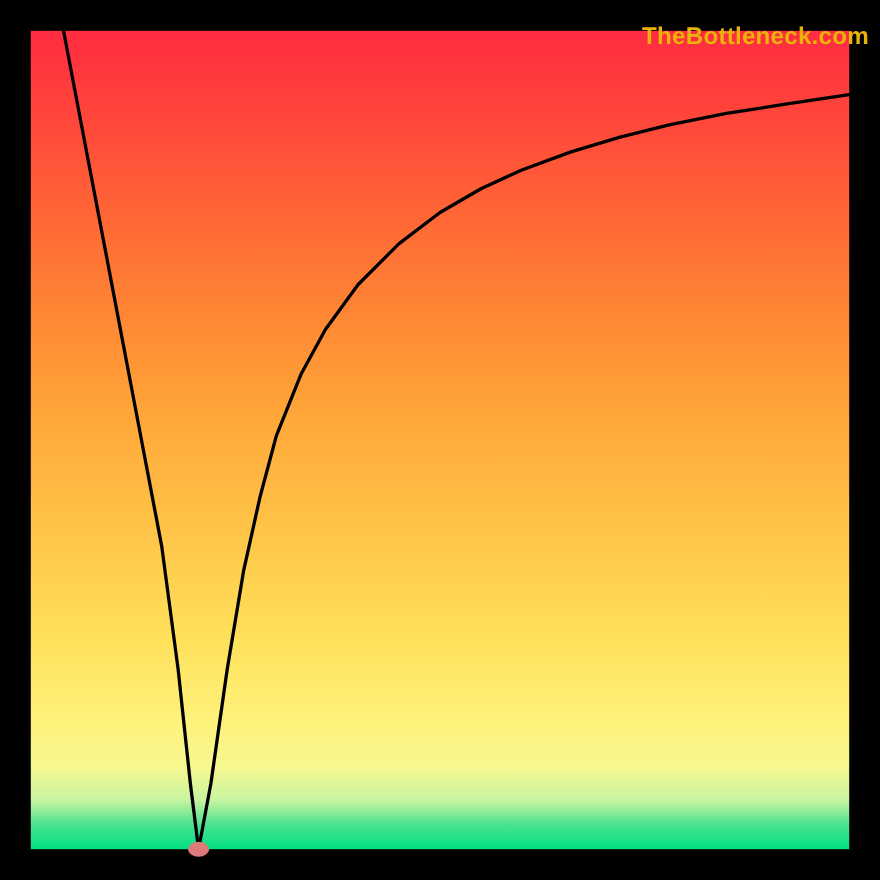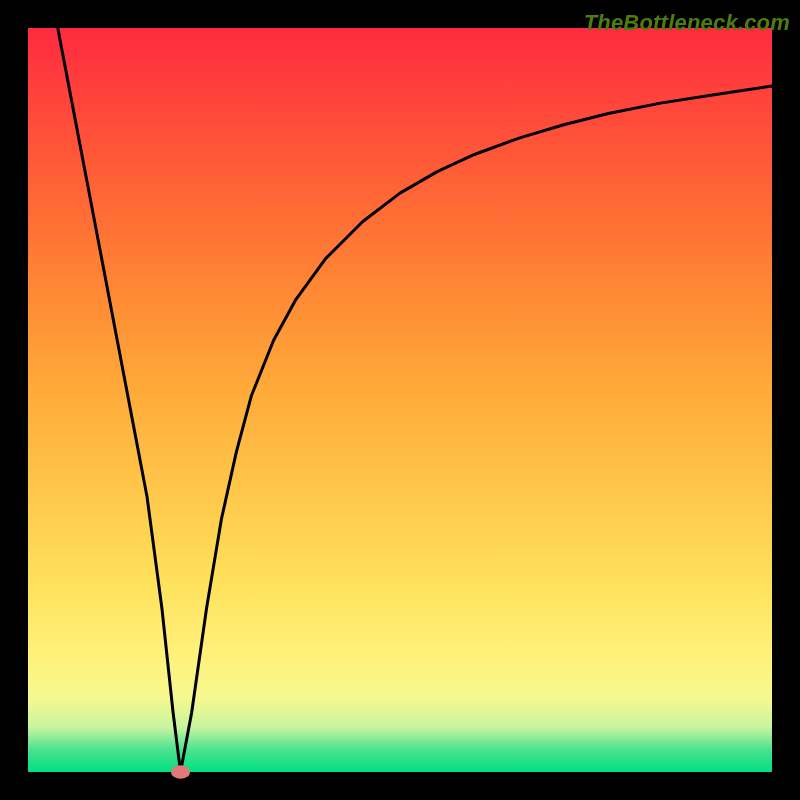--- a/index.html
+++ b/index.html
@@ -41,28 +41,27 @@
   .svg-layer {
     position: absolute;
     left: 0;
     top: 0;
     width: 744px;
     height: 744px;
     overflow: visible;
   }
   .watermark {
     position: absolute;
-    top: 10px;
+    top: 20px;
     right: 10px;
-    color: #4d7c0f;
+    color: #eab308;
     font-size: 22px;
     font-weight: 600;
     letter-spacing: 0.2px;
     user-select: none;
-    font-style: italic;
   }
 </style>
 </head>
 <body>
 
 <div class="frame">
 
   <div class="plot-area">
     <svg id="chart-svg" class="svg-layer" viewBox="0 0 744 744" preserveAspectRatio="none">
         <path d="M29.76 0.00 L44.64 78.12 L59.52 156.24 L74.40 234.36 L89.28 312.48 L104.16 390.60 L119.04 468.72 L133.92 580.32 L145.08 684.48 L152.52 744.00 L163.68 684.48 L178.56 580.32 L193.44 491.04 L208.32 424.08 L223.20 368.28 L245.52 312.48 L267.84 271.56 L297.60 230.64 L334.80 193.44 L372.00 165.17 L409.20 143.59 L446.40 126.48 L491.04 110.11 L535.68 96.72 L580.32 85.56 L632.40 75.14 L684.48 66.96 L744.00 58.03" fill="none" stroke="#000" stroke-width="3" stroke-linejoin="round" stroke-linecap="round"></path>

